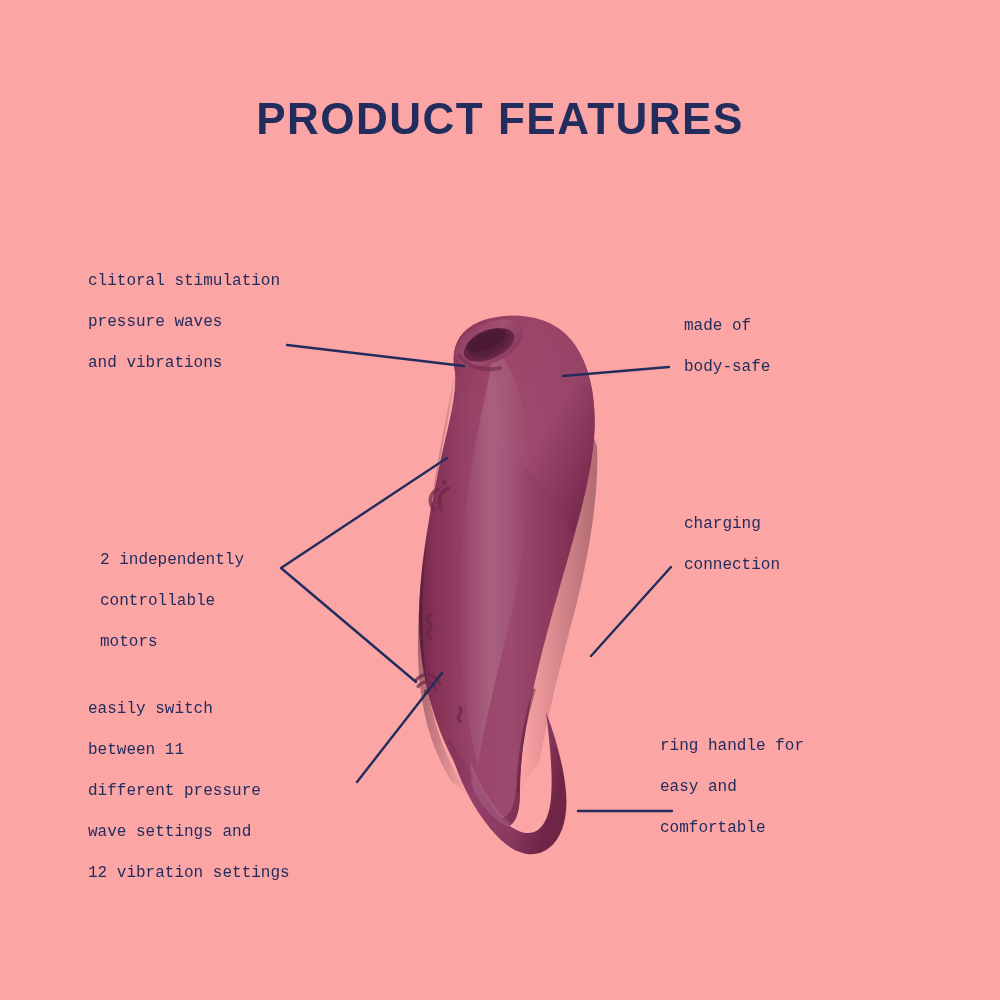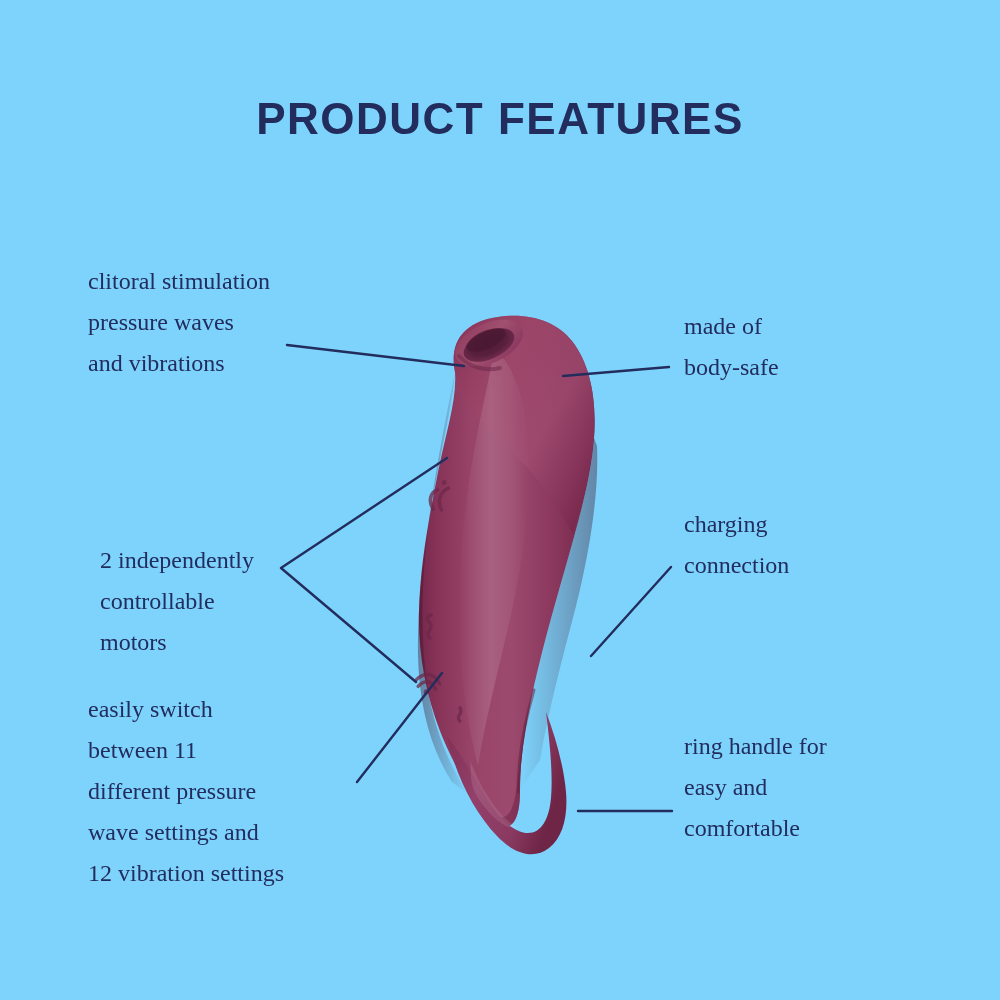--- a/index.html
+++ b/index.html
@@ -10,21 +10,21 @@
   body {
     width: 1000px;
     height: 1000px;
     font-family: "Liberation Sans", sans-serif;
     overflow: hidden;
   }
   #page {
     position: relative;
     width: 1000px;
     height: 1000px;
-    background: #7dd3fc;
+    background: #fca5a5;
   }
 
   
   #title {
     position: absolute;
     left: 0;
     top: 94px;
     width: 1000px;
     text-align: center;
     font-family: "Liberation Sans", sans-serif;
@@ -32,34 +32,34 @@
     font-size: 44px;
     letter-spacing: 1.5px;
     color: #222d5e;
     white-space: nowrap;
   }
 
   
   .callout {
     position: absolute;
     color: #222d5e;
-    font-family: Liberation Serif, serif;
+    font-family: Liberation Mono, monospace;
     font-weight: normal;
-    font-size: 24px;
+    font-size: 16px;
     line-height: 41px;
     white-space: nowrap;
   }
   .callout .ln { display: block; }
 
   #callout-clitoral   { left: 88px;  top: 261px; }
   #callout-motors     { left: 100px;  top: 504px; margin-top: 36px; }
   #callout-switch     { left: 88px;  top: 689px; }
   #callout-silicone   { left: 684px; top: 306px; }
   #callout-magnetic   { left: 684px; top: 504px; }
-  #callout-ring       { left: 684px; top: 726px; }
+  #callout-ring       { left: 660px; top: 726px; }
 
   
   #leaders, #product {
     position: absolute;
     left: 0;
     top: 0;
     width: 1000px;
     height: 1000px;
   }
   #product { z-index: 2; }

